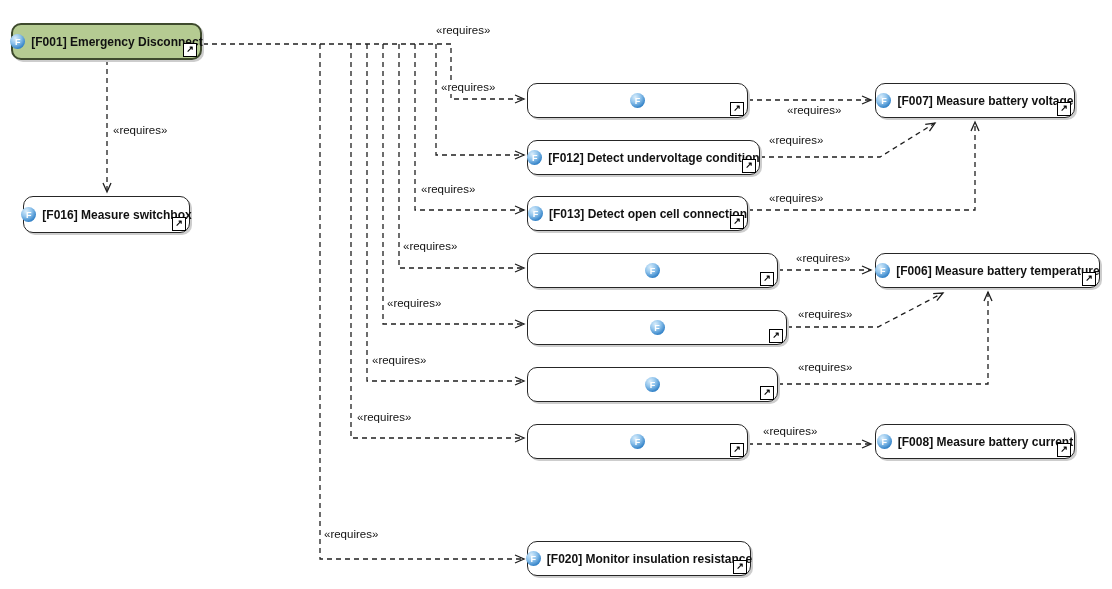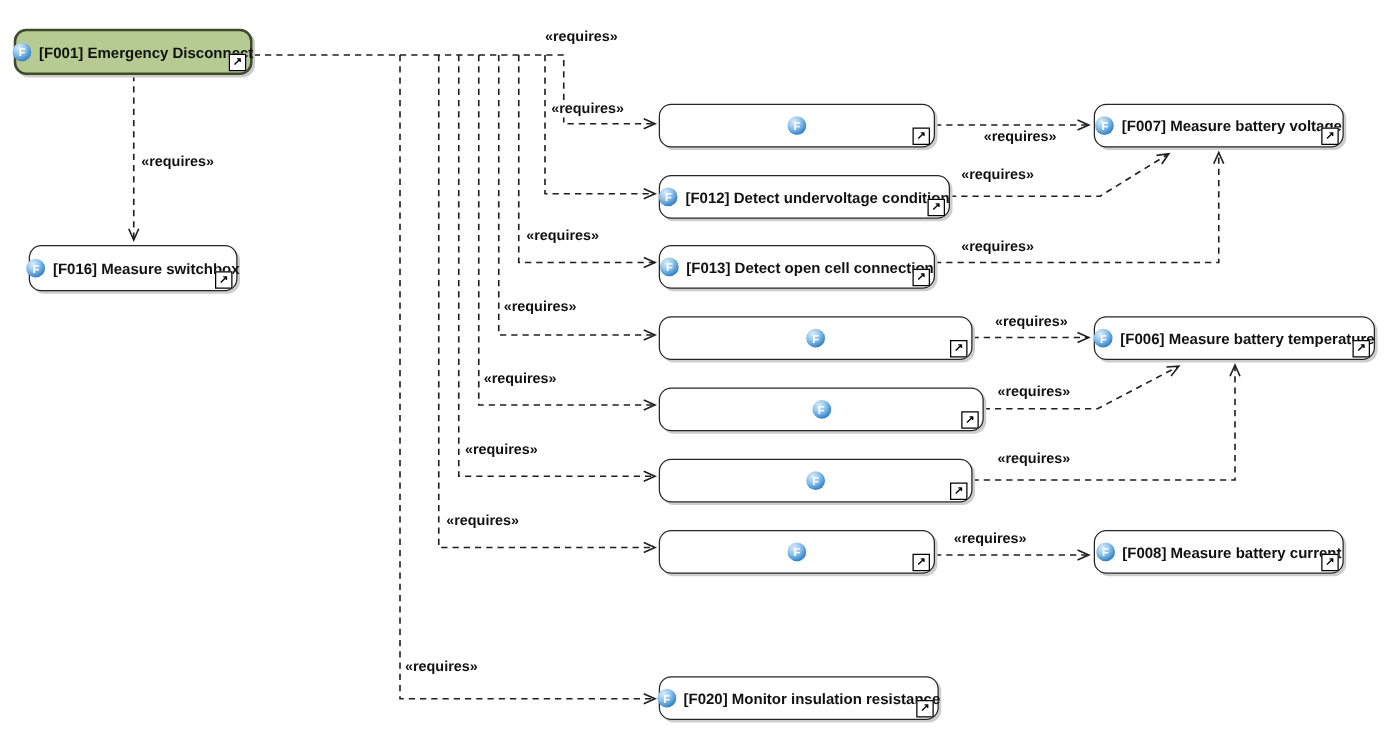--- a/index.html
+++ b/index.html
@@ -9,21 +9,21 @@
   .edge{fill:none;stroke:#1f1f1f;stroke-width:1.3;stroke-dasharray:5 4;}
   .node{position:absolute;display:flex;align-items:center;justify-content:center;gap:6px;
         box-sizing:border-box;border:1.5px solid #262626;border-radius:10px;background:#fff;
         color:#111;font-weight:bold;font-size:12px;box-shadow:2px 2px 0 #cdcdcd;
         padding:0 10px;white-space:nowrap;}
   .ficon{width:15px;height:15px;border-radius:50%;flex:0 0 auto;
          background:radial-gradient(circle at 35% 28%,#d9edfb 0%,#8fc3ec 38%,#2a7cc4 78%,#14589a 100%);
          color:#fff;font-weight:bold;font-size:9px;display:flex;align-items:center;justify-content:center;}
   .nav{position:absolute;right:3px;bottom:1px;width:12px;height:12px;background:#fff;
        border:1px solid #000;font-weight:bold;font-size:9px;line-height:11px;text-align:center;color:#000;}
-  .edge-label{position:absolute;font-weight:bold;font-size:11.5px;color:#111;white-space:nowrap;
+  .edge-label{position:absolute;font-weight:normal;font-size:11.5px;color:#111;white-space:nowrap;
               background:#fff;padding:0 1px;line-height:13px;}
 </style>
 </head>
 <body>
 
 <div id="canvas">
   <svg id="connector-layer" viewBox="0 0 1112 589" xmlns="http://www.w3.org/2000/svg">
     <defs>
       <marker id="openArrow" markerWidth="12" markerHeight="12" refX="10" refY="5" orient="auto" markerUnits="userSpaceOnUse">
         <path d="M1,1 L10,5 L1,9" fill="none" stroke="#1f1f1f" stroke-width="1.3"></path>

